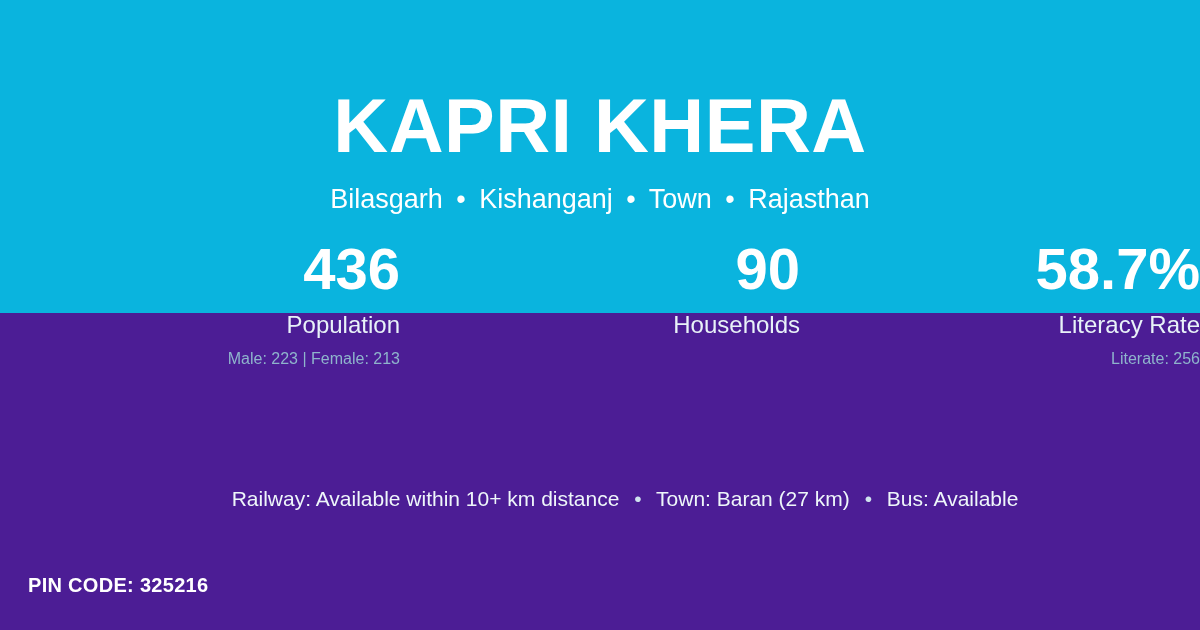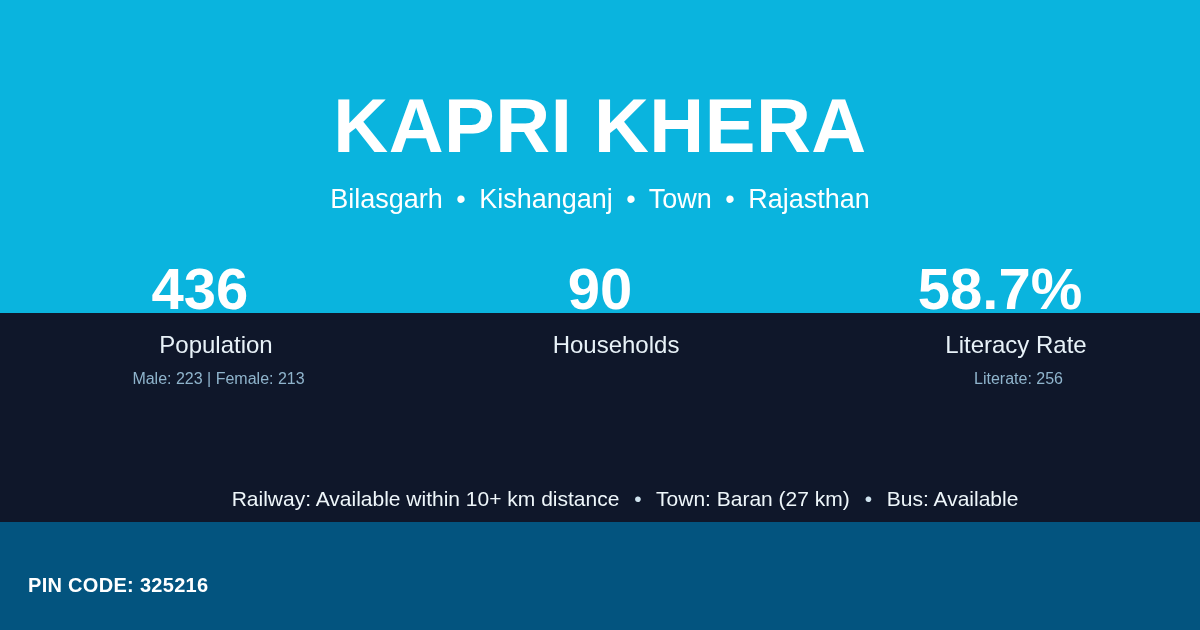--- a/index.html
+++ b/index.html
@@ -10,22 +10,22 @@
     width: 1200px;
     height: 630px;
     overflow: hidden;
     font-family: "Liberation Sans", sans-serif;
     background: #03547f;
   }
 
   #card {
     position: relative;
     width: 1200px;
-    height: 522px;
-    background: #0f172a;
+    height: 630px;
+    background: #4c1d95;
   }
 
   
   #top-band {
     position: absolute;
     left: 0;
     top: 0;
     width: 1200px;
     height: 313px;
     background: #0ab4de;
@@ -71,22 +71,21 @@
   #stats {
     position: absolute;
     left: 0;
     top: 240px;
     width: 1200px;
     display: flex;
     flex-direction: row;
   }
   .stat {
     flex: 1 1 0;
-    text-align: center;
-    margin-top: 20px;
+    text-align: right;
   }
   .stat-value {
     font-size: 58px;
     font-weight: bold;
     line-height: 1;
     color: #ffffff;
     height: 64px;
     display: block;
   }
   .stat-label {

